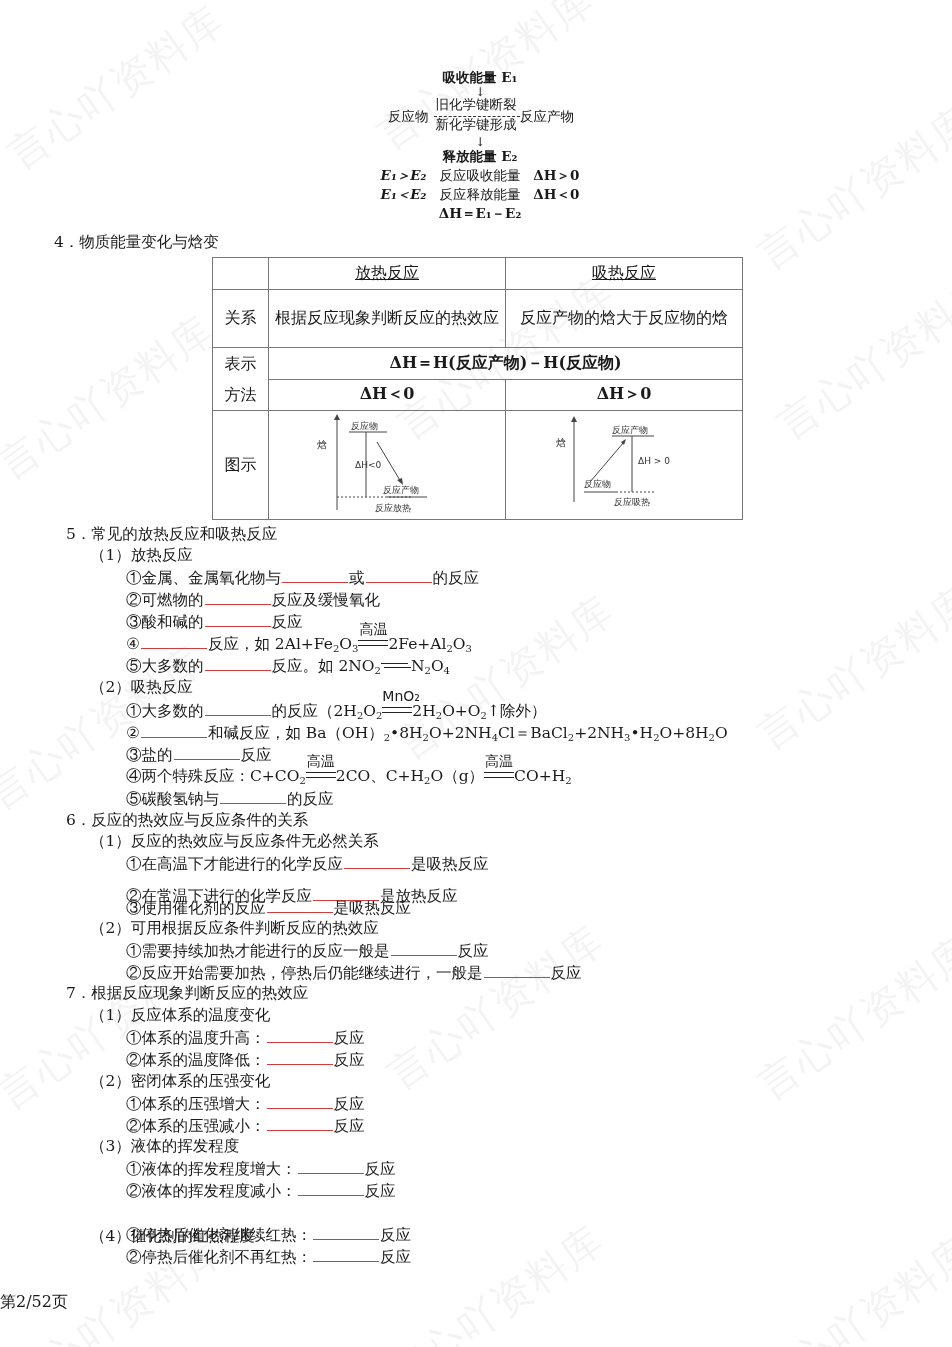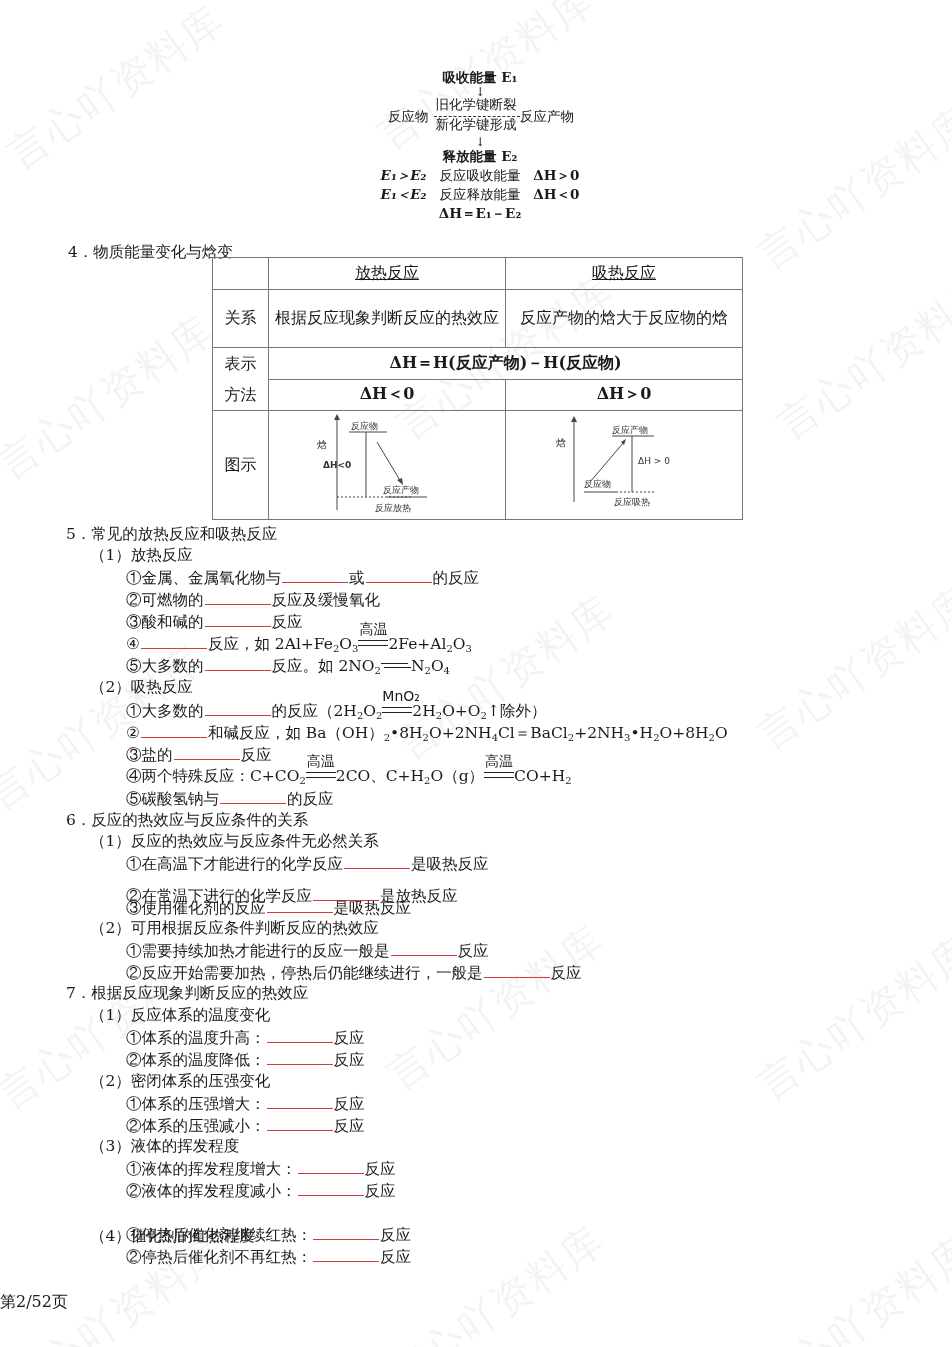--- a/index.html
+++ b/index.html
@@ -63,21 +63,21 @@
     <span class="b">ΔH＞0</span>
   </div>
   <div>
     <span class="it">E₁＜E₂</span>&nbsp;&nbsp;
     <span>反应释放能量</span>&nbsp;&nbsp;
     <span class="b">ΔH＜0</span>
   </div>
   <div class="b">ΔH＝E₁－E₂</div>
 </div>
 
-<div class="line" style="left:68px;top:232px;margin-top:10px;">4．物质能量变化与焓变</div>
+<div class="line" style="left:54px;top:232px;">4．物质能量变化与焓变</div>
 
 <table class="t">
   <tbody>
       <tr style="height:32px;text-decoration:underline;">
     <td style="width:55px;"></td>
     <td style="width:236px;">放热反应</td>
     <td style="width:236px;margin-top:24px;">吸热反应</td>
   </tr>
   <tr style="height:58px;">
     <td>关系</td>
@@ -104,21 +104,21 @@
           <polygon points="47,8 50,2 53,8" fill="#444"></polygon>
           <line x1="62" y1="20" x2="100" y2="20" stroke="#444"></line>
           <line x1="79" y1="20" x2="79" y2="85" stroke="#444"></line>
           <line x1="90" y1="30" x2="114" y2="70" stroke="#444"></line>
           <polygon points="110,68 116,73 115,66" fill="#444"></polygon>
           <line x1="50" y1="85" x2="126" y2="85" stroke="#444" stroke-dasharray="2,2"></line>
           <line x1="100" y1="85" x2="140" y2="85" stroke="#444"></line>
         </svg>
         <span class="abs" style="left:30px;top:26px;font-size:10px;">焓</span>
         <span class="abs" style="left:64px;top:8px;">反应物</span>
-        <span class="abs" style="left:36px;top:48px;font-weight:bold;">ΔH&lt;0</span>
+        <span class="abs" style="left:68px;top:48px;">ΔH&lt;0</span>
         <span class="abs" style="left:96px;top:72px;">反应产物</span>
         <span class="abs" style="left:88px;top:90px;">反应放热</span>
       </div>
     </td>
     <td>
       <div class="diag">
         <svg width="200" height="106" style="position:absolute;left:0;top:0;">
           <line x1="50" y1="90" x2="50" y2="8" stroke="#444"></line>
           <polygon points="47,10 50,4 53,10" fill="#444"></polygon>
           <line x1="88" y1="24" x2="130" y2="24" stroke="#444"></line>

